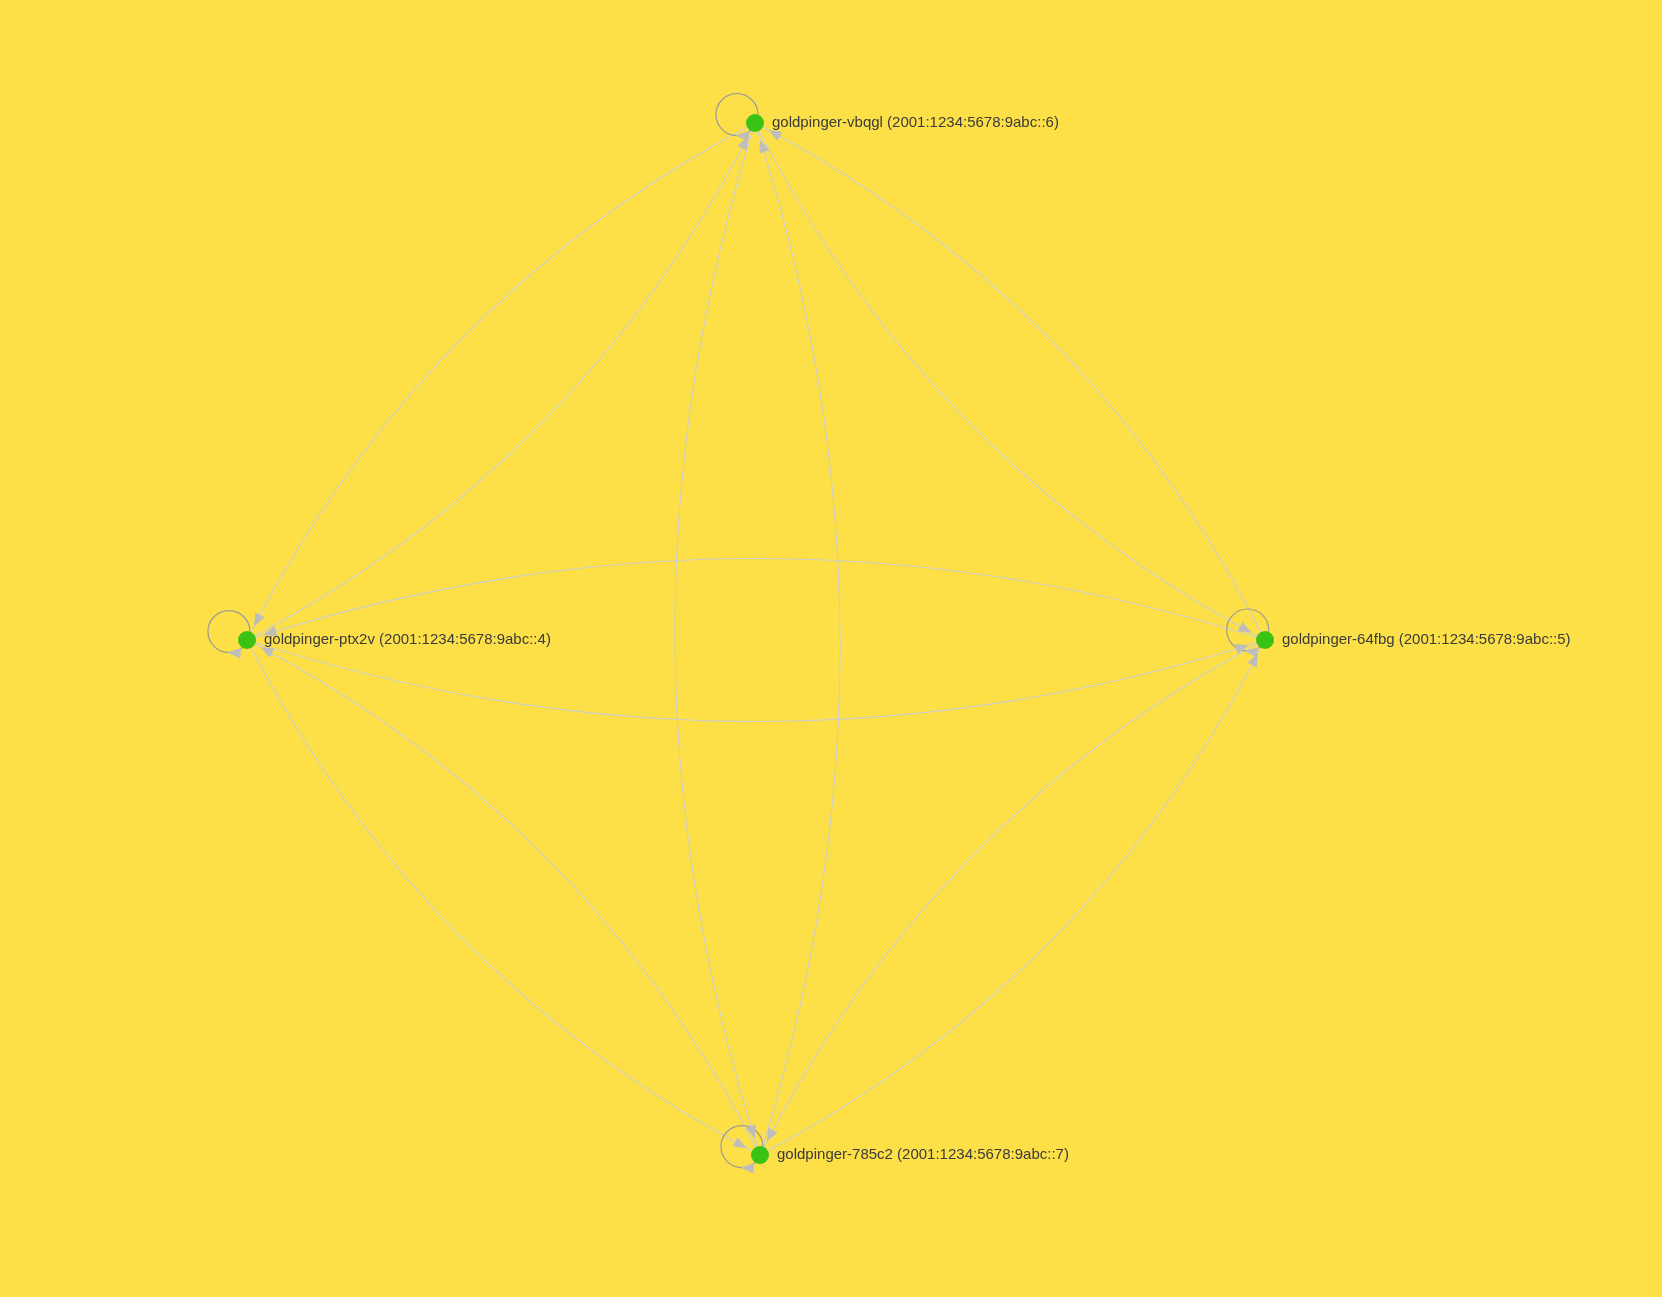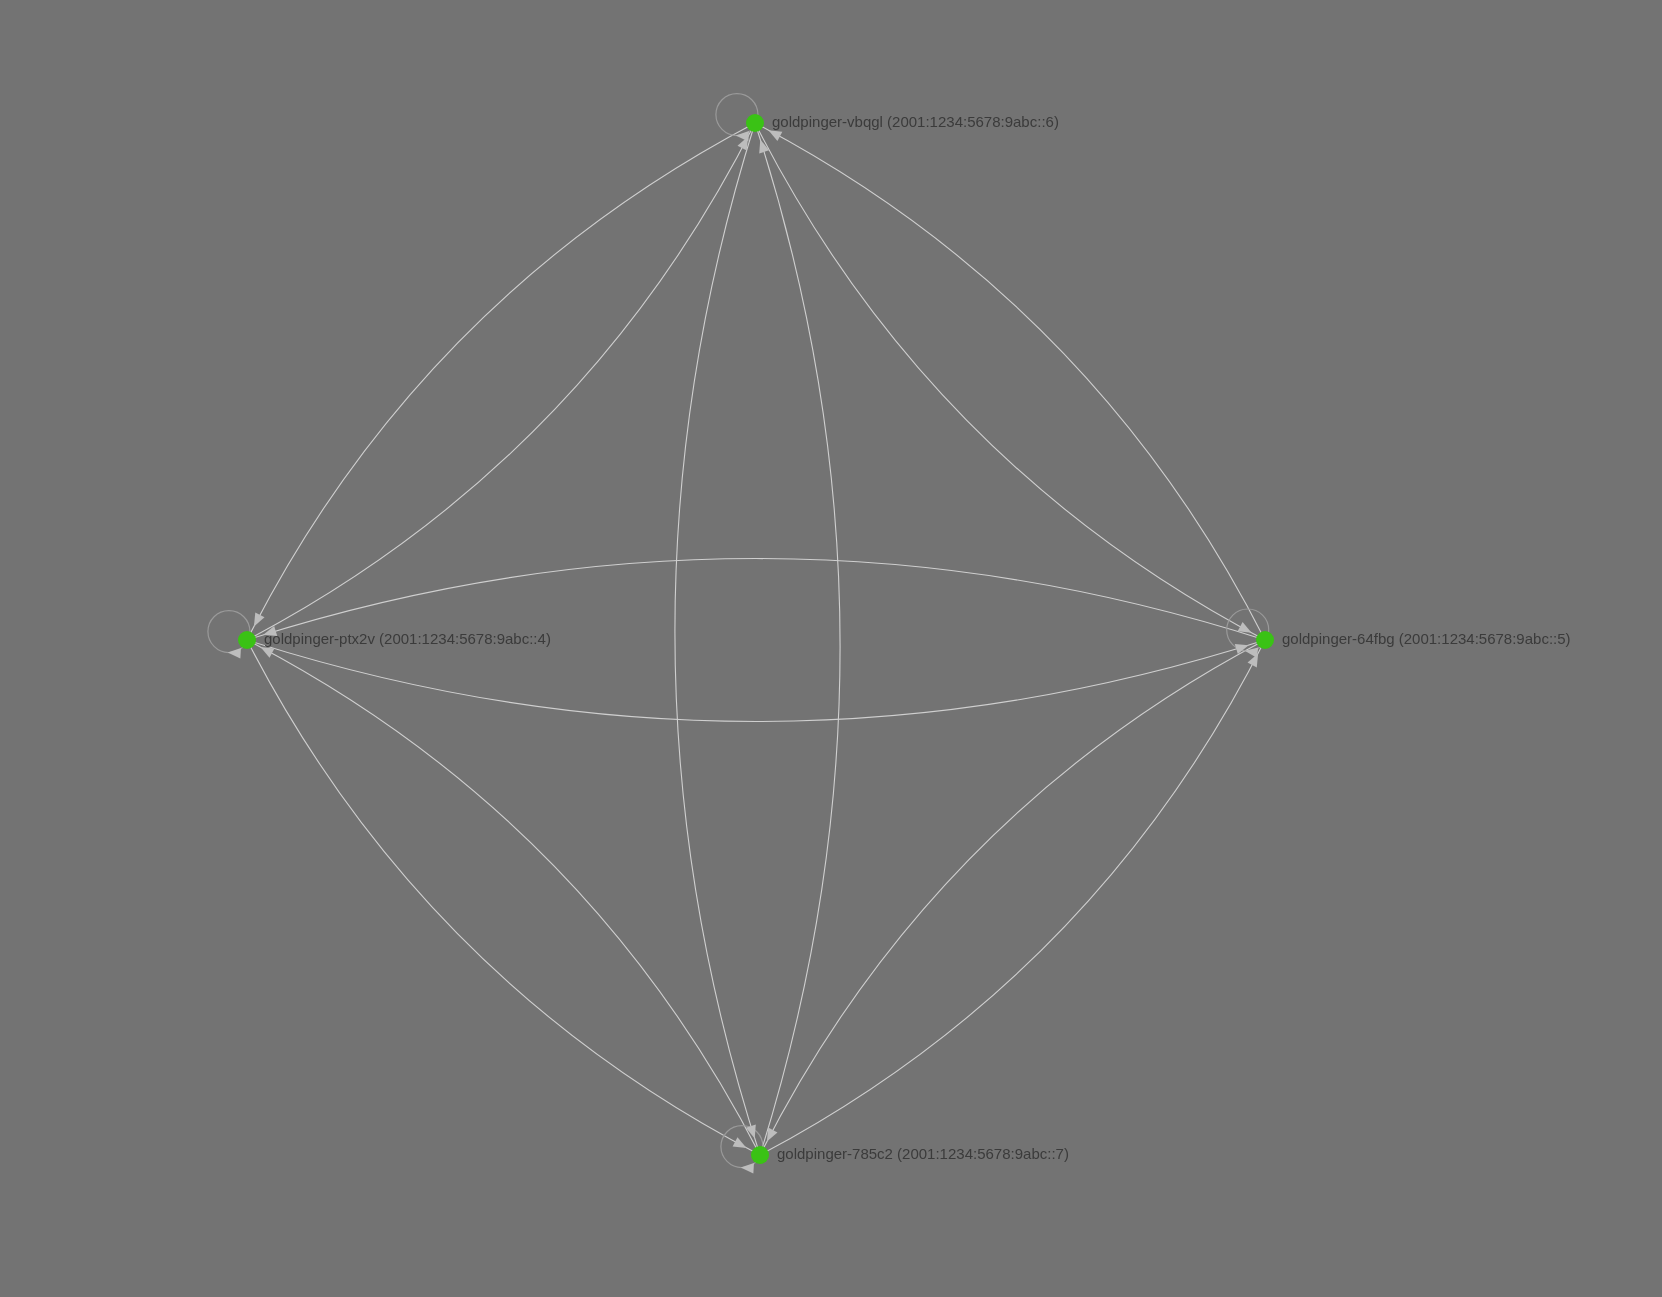--- a/index.html
+++ b/index.html
@@ -11,21 +11,21 @@
   body {
     width: 1662px;
     height: 1297px;
     overflow: hidden;
     font-family: "Liberation Sans", sans-serif;
   }
   #graph-canvas {
     position: relative;
     width: 1662px;
     height: 1297px;
-    background: #737373;
+    background: #fde047;
   }
   #graph-svg {
     position: absolute;
     left: 0;
     top: 0;
     width: 1662px;
     height: 1297px;
   }
   .edge-path {
     fill: none;

